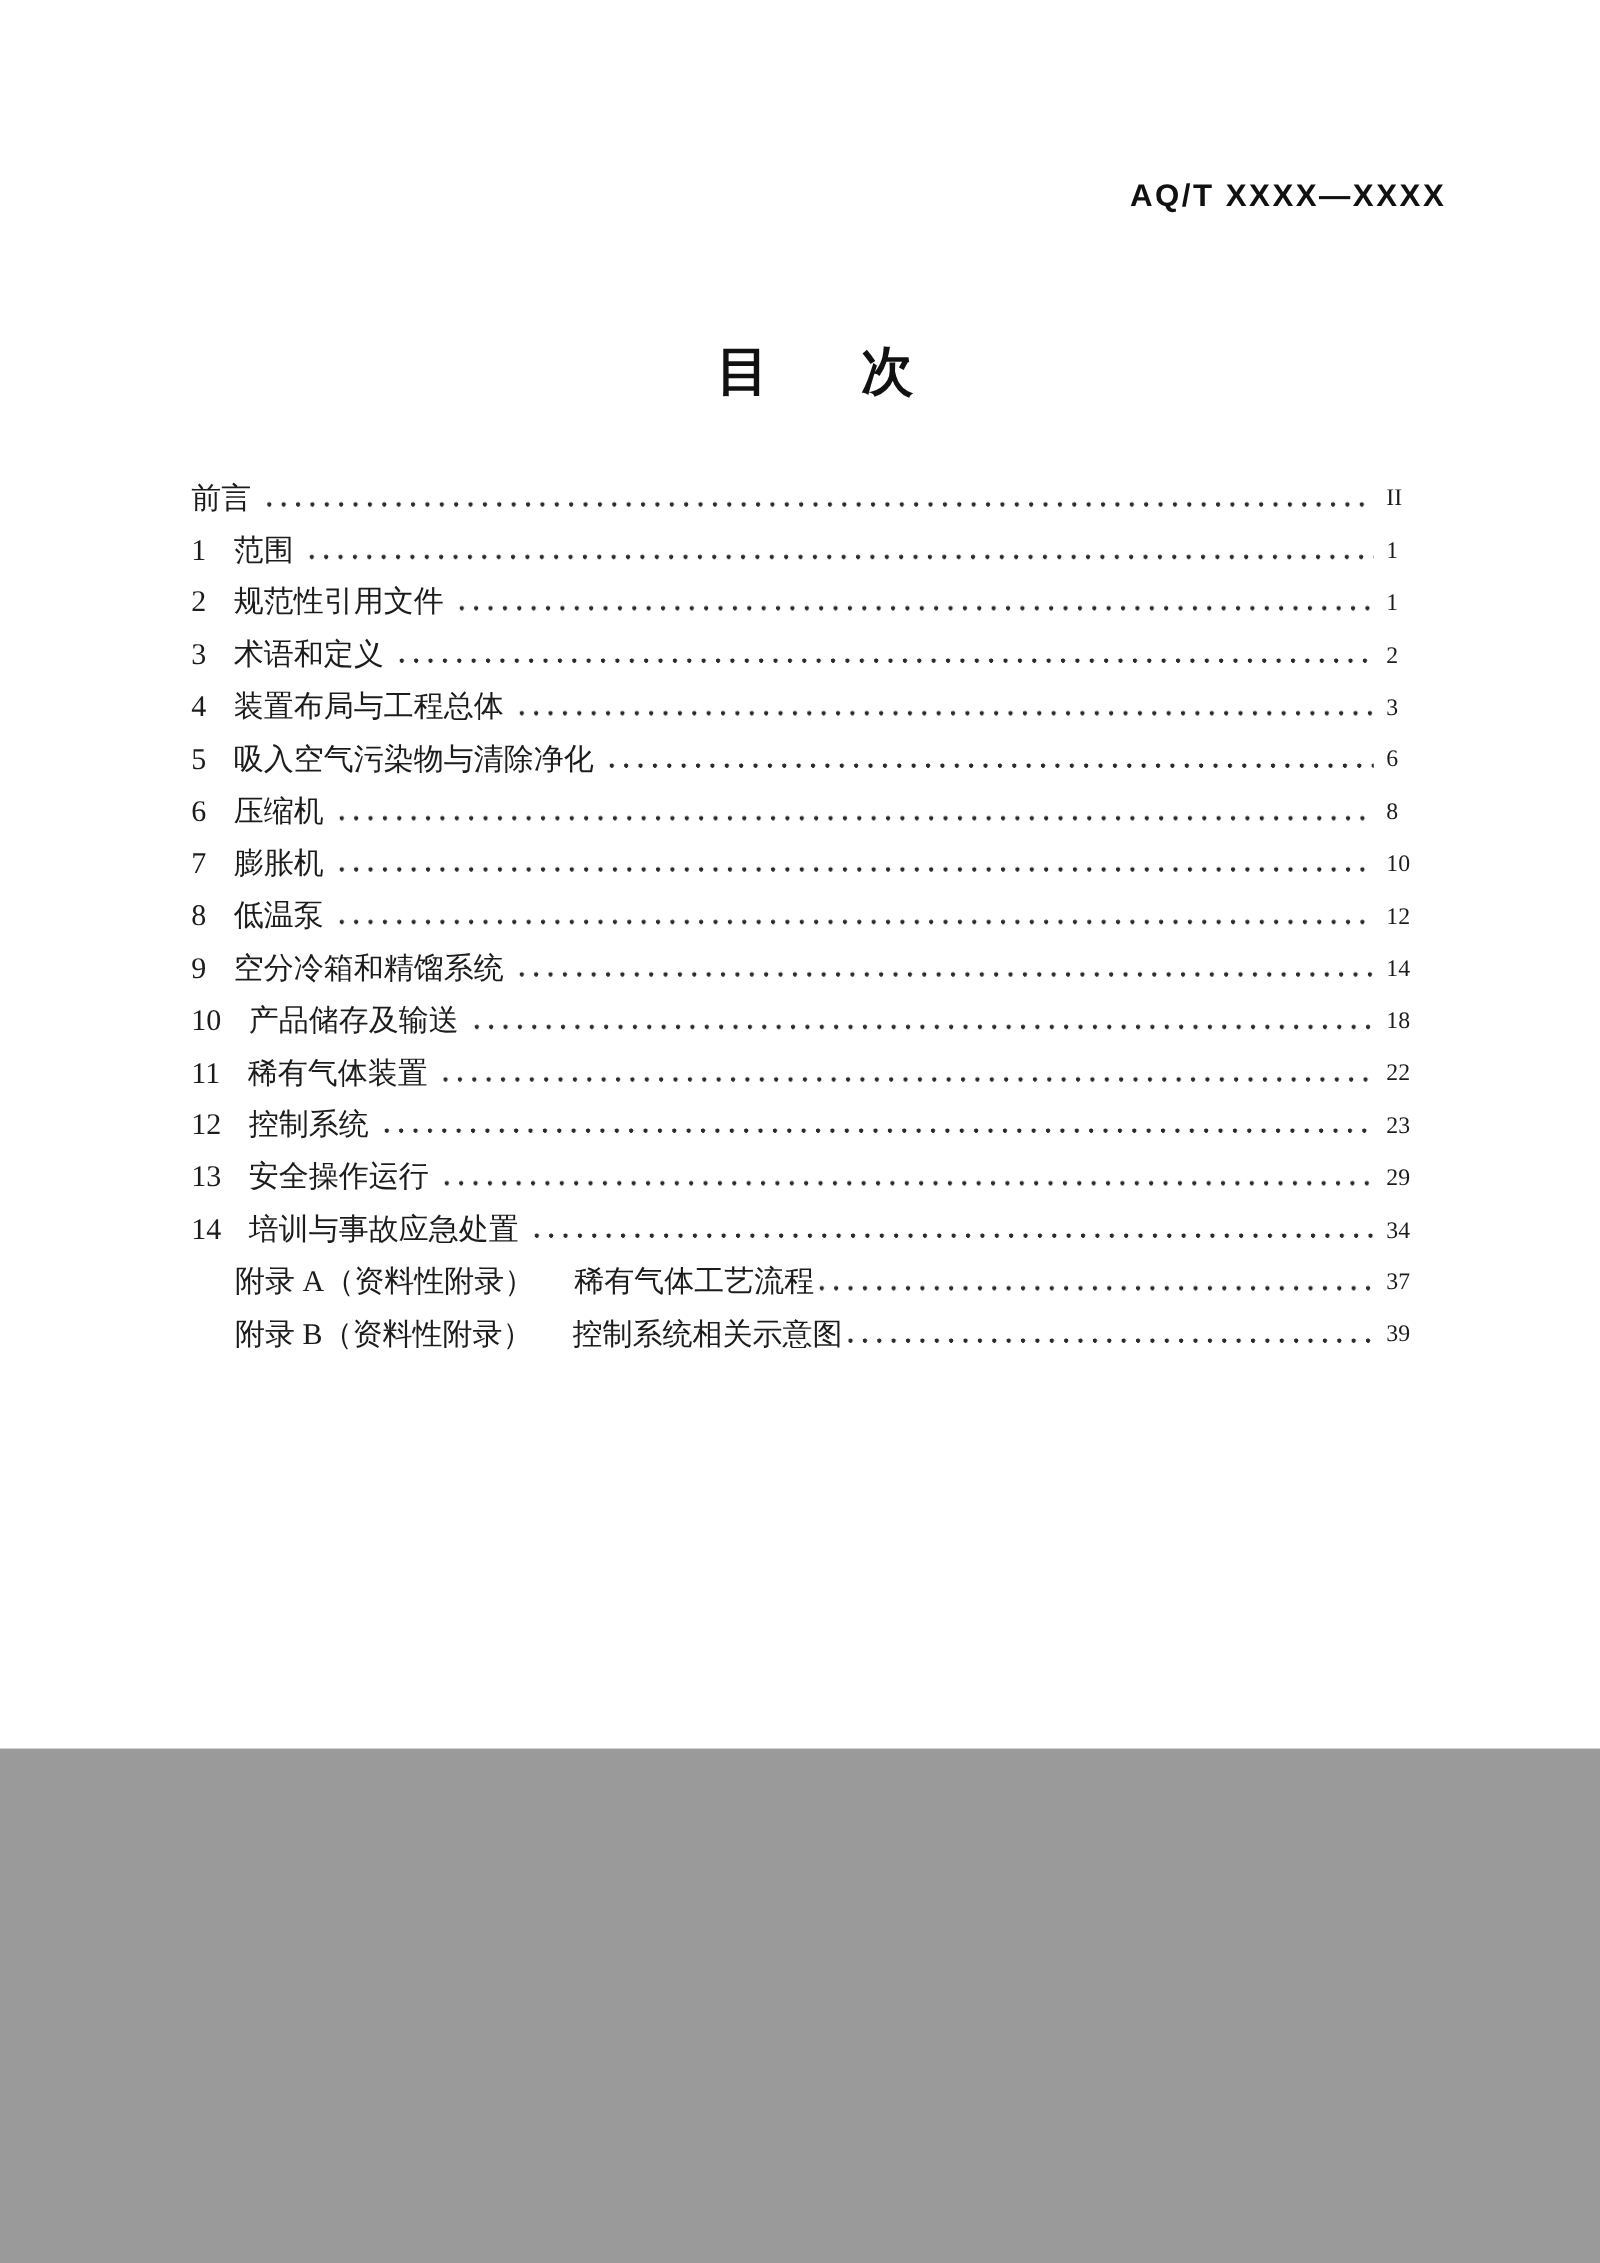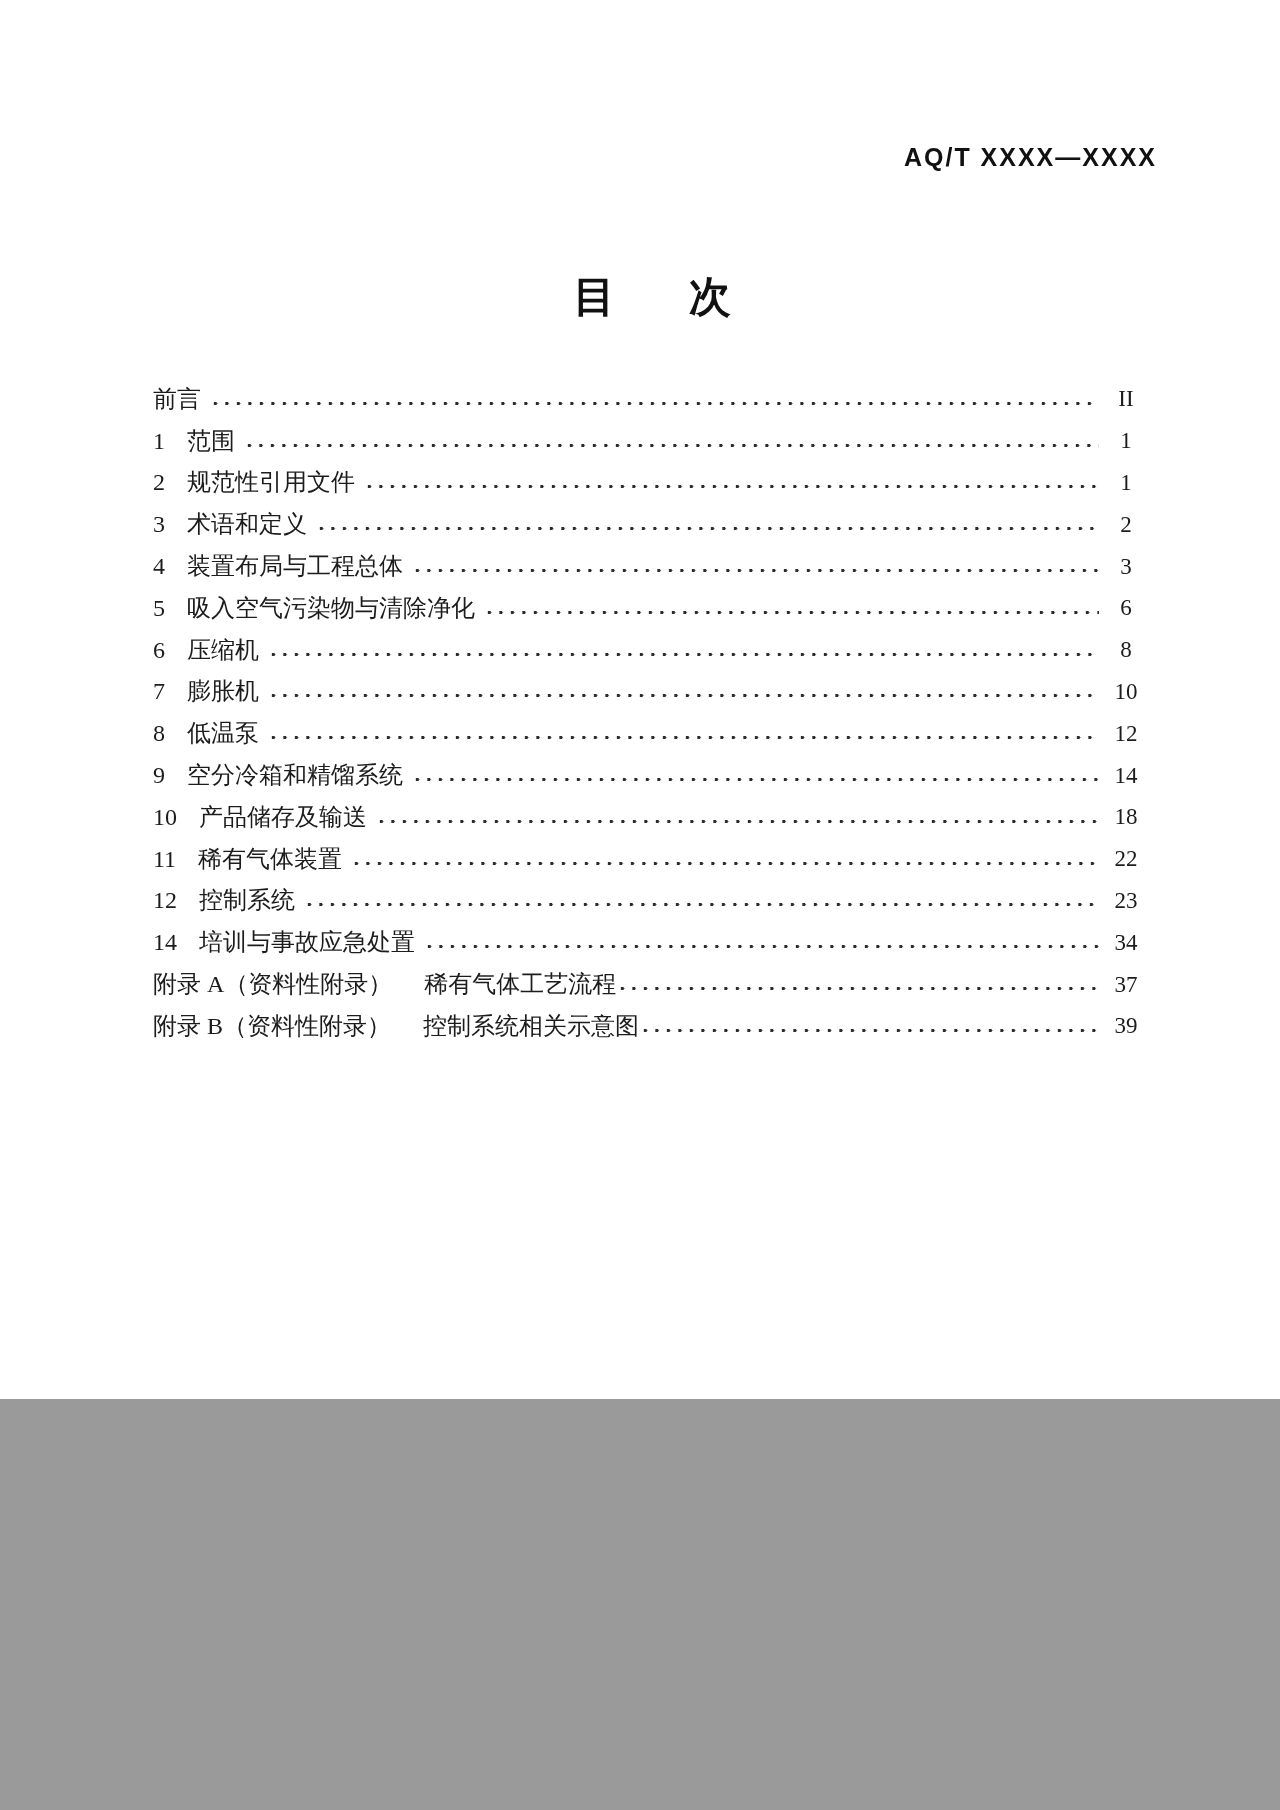--- a/index.html
+++ b/index.html
@@ -48,35 +48,35 @@
   .toc-row {
     display: flex;
     align-items: center;
     height: 41.8px;
     font-size: 24px;
     line-height: 1;
     white-space: nowrap;
   }
   .toc-prefix { margin-right: 22px; }
   .toc-prefix:empty { display: none; }
-  .toc-row.appendix .toc-prefix { margin-right: 32px; }
+  .toc-row.appendix .toc-prefix { margin-right: 32px; margin-left: 35px; }
   .toc-label { }
   .toc-dots {
     flex: 1;
     height: 24px;
     margin: 0 10px 0 9px;
     background-image: radial-gradient(circle at 5.5px 16.5px, #2b2b2b 1.55px, rgba(0,0,0,0) 1.9px);
     background-size: 11.5px 24px;
     background-repeat: repeat-x;
   }
   .toc-row.appendix .toc-dots { margin-left: 1px; }
   .toc-page {
     min-width: 34px;
-    text-align: center;
-    font-size: 23px;
+    text-align: left;
+    font-size: 19px;
   }
   .footer-page-num {
     position: absolute;
     top: 1663px;
     right: 140px;
     font-size: 22px;
     color: #2a2a2a;
   }
   .watermark {
     position: absolute;
@@ -177,20 +177,26 @@
       <span class="toc-prefix">11</span>
       <span class="toc-label">稀有气体装置</span>
       <span class="toc-dots"></span>
       <span class="toc-page">22</span>
     </div>
     <div class="toc-row">
       <span class="toc-prefix">12</span>
       <span class="toc-label">控制系统</span>
       <span class="toc-dots"></span>
       <span class="toc-page">23</span>
+    </div>
+    <div class="toc-row">
+      <span class="toc-prefix">13</span>
+      <span class="toc-label">安全操作运行</span>
+      <span class="toc-dots"></span>
+      <span class="toc-page">29</span>
     </div>
     <div class="toc-row">
       <span class="toc-prefix">14</span>
       <span class="toc-label">培训与事故应急处置</span>
       <span class="toc-dots"></span>
       <span class="toc-page">34</span>
     </div>
     <div class="toc-row appendix">
       <span class="toc-prefix">附录 A（资料性附录）</span>
       <span class="toc-label">稀有气体工艺流程</span>

